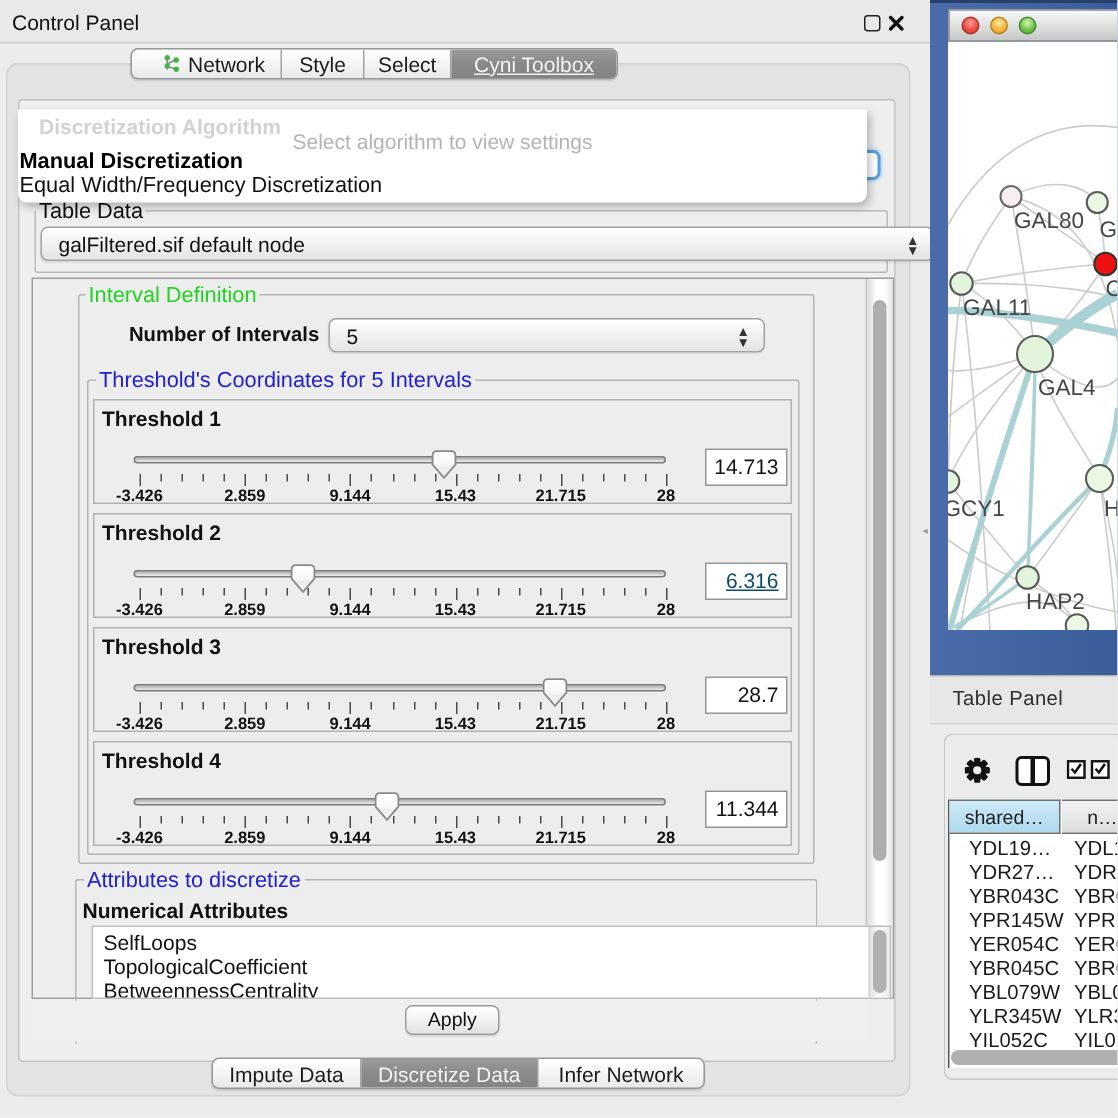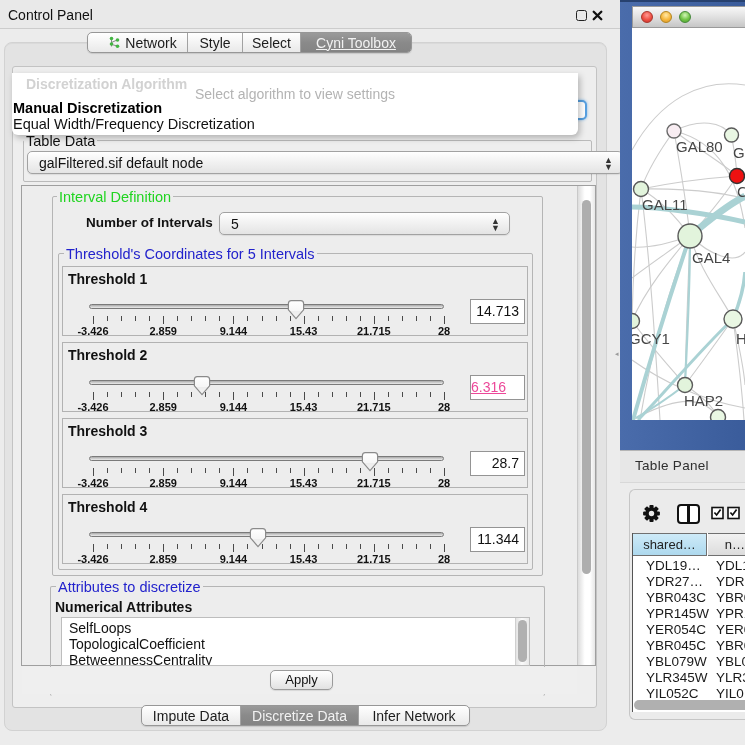--- a/index.html
+++ b/index.html
@@ -161,21 +161,21 @@
 <defs>
       <linearGradient id="th1" x1="0" y1="0" x2="0" y2="1">
         <stop offset="0" stop-color="#ffffff"></stop>
         <stop offset="0.55" stop-color="#f6f6f6"></stop>
         <stop offset="0.6" stop-color="#ededed"></stop>
         <stop offset="1" stop-color="#f3f3f3"></stop>
       </linearGradient>
     </defs>
 <path d="M4.3 0.7 L13.7 0.7 Q16.6 0.7 16.6 3.6 L16.6 9.8 L9 18.6 L1.4 9.8 L1.4 3.6 Q1.4 0.7 4.3 0.7 Z" fill="url(#th1)" stroke="#8a8a8a" stroke-width="1.2"></path>
   </svg>
-<div class="abs" style="left:470px;top:375px;width:55px;height:25px;background:#fff;border:1px solid #949494;font-size:14px;color:#ec4899;text-align:right;line-height:23px;padding-right:18px;text-decoration:underline;">6.316</div>
+<div class="abs" style="left:470px;top:375px;width:55px;height:25px;background:#fff;border:1px solid #949494;font-size:14px;color:#0c4a6e;text-align:right;line-height:23px;padding-right:5px;text-decoration:underline;">6.316</div>
 <div class="abs" style="left:62px;top:418px;width:466px;height:70px;border:1px solid #b2b2b2;"></div>
 <div class="abs" style="left:68px;top:423px;font-size:14px;font-weight:bold;color:#111;">Threshold 3</div>
 <div class="abs" style="left:89px;top:456px;width:355px;height:5px;border:1px solid #7a7a7a;border-radius:3px;background:linear-gradient(#a9a9a9,#cfcfcf 55%,#ebebeb);"></div>
 <div class="abs" style="left:93.0px;top:468px;width:1px;height:8px;background:#4a4a4a;"></div>
 <div class="abs" style="left:107.0px;top:468px;width:1px;height:5px;background:#4a4a4a;"></div>
 <div class="abs" style="left:121.1px;top:468px;width:1px;height:5px;background:#4a4a4a;"></div>
 <div class="abs" style="left:135.1px;top:468px;width:1px;height:5px;background:#4a4a4a;"></div>
 <div class="abs" style="left:149.2px;top:468px;width:1px;height:5px;background:#4a4a4a;"></div>
 <div class="abs" style="left:163.2px;top:468px;width:1px;height:8px;background:#4a4a4a;"></div>
 <div class="abs" style="left:177.2px;top:468px;width:1px;height:5px;background:#4a4a4a;"></div>
@@ -260,21 +260,21 @@
         <stop offset="1" stop-color="#f3f3f3"></stop>
       </linearGradient>
     </defs>
 <path d="M4.3 0.7 L13.7 0.7 Q16.6 0.7 16.6 3.6 L16.6 9.8 L9 18.6 L1.4 9.8 L1.4 3.6 Q1.4 0.7 4.3 0.7 Z" fill="url(#th3)" stroke="#8a8a8a" stroke-width="1.2"></path>
   </svg>
 <div class="abs" style="left:470px;top:527px;width:55px;height:25px;background:#fff;border:1px solid #949494;font-size:14px;color:#111;text-align:right;line-height:23px;padding-right:5px;">11.344</div>
 
 <div class="gbox" style="left:50px;top:586px;width:495px;height:110px;border-bottom:none;"></div>
 <div class="grouptitle" style="left:56px;top:579px;color:#2222cc;background:#ededed;padding:0 2px;">Attributes to discretize</div>
 <div class="abs" style="left:55px;top:599px;font-size:14px;font-weight:bold;color:#111;">Numerical Attributes</div>
-<div class="abs" style="left:61px;top:617px;width:469px;height:49px;background:#ffffff;border:1px solid #bdbdbd;overflow:hidden;">
+<div class="abs" style="left:61px;top:617px;width:533px;height:49px;background:#ffffff;border:1px solid #bdbdbd;overflow:hidden;">
   <div style="font-size:14px;color:#111;padding:2px 0 0 7px;line-height:16px;">SelfLoops<br>TopologicalCoefficient<br>BetweennessCentrality</div>
   <div class="abs" style="right:0;top:0;width:14px;height:48px;background:linear-gradient(90deg,#e3e3e3,#fbfbfb 45%,#e9e9e9);border-left:1px solid #cfcfcf;"></div>
   <div class="abs" style="right:2.5px;top:2px;width:9px;height:42px;background:#b0b0b0;border-radius:5px;"></div>
 </div>
 
 <div class="abs" style="left:22px;top:667px;width:555px;height:27px;background:#efefef;"></div>
 <div class="abs" style="left:270px;top:670px;width:63px;height:20px;border:1px solid #9b9b9b;border-radius:5px;background:linear-gradient(#ffffff,#f1f1f1 50%,#e2e2e2);text-align:center;font-size:13px;color:#111;line-height:18px;box-shadow:0 1px 1px rgba(0,0,0,0.1);">Apply</div>
 
 <div class="seg" style="left:141px;top:705px;height:21px;">
   <div class="s" style="width:99px;">Impute Data</div>

